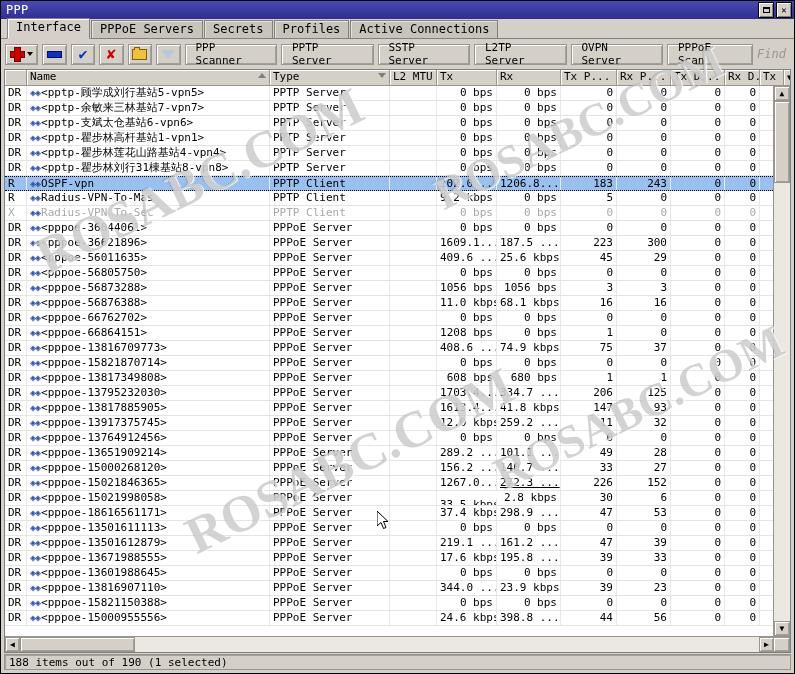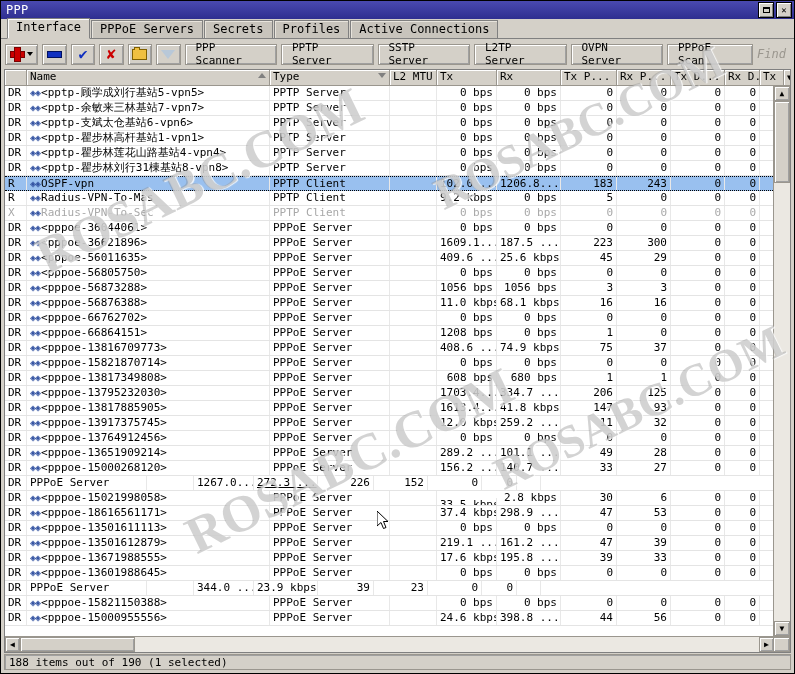--- a/index.html
+++ b/index.html
@@ -533,20 +533,21 @@
             <div class="c num" style="width: 60px; flex: 0 0 60px;">156.2 ...</div>
             <div class="c num" style="width: 64px; flex: 0 0 64px;">140.7 ...</div>
             <div class="c num" style="width: 56px; flex: 0 0 56px;">33</div>
             <div class="c num" style="width: 54px; flex: 0 0 54px;">27</div>
             <div class="c num" style="width: 54px; flex: 0 0 54px;">0</div>
             <div class="c num" style="width: 35px; flex: 0 0 35px;">0</div>
             <div class="c num" style="width: 24px; flex: 0 0 24px;"></div>
           </div>
           <div class="row">
             <div class="c" style="width: 22px; flex: 0 0 22px;">DR</div>
+            <div class="c" style="width: 243px; flex: 0 0 243px;"><span class="arrows">◈◈</span><span>&lt;pppoe-15021846365&gt;</span></div>
             <div class="c" style="width: 120px; flex: 0 0 120px;">PPPoE Server</div>
             <div class="c" style="width: 47px; flex: 0 0 47px;"></div>
             <div class="c num" style="width: 60px; flex: 0 0 60px;">1267.0...</div>
             <div class="c num" style="width: 64px; flex: 0 0 64px; text-decoration: underline;">272.3 ...</div>
             <div class="c num" style="width: 56px; flex: 0 0 56px;">226</div>
             <div class="c num" style="width: 54px; flex: 0 0 54px;">152</div>
             <div class="c num" style="width: 54px; flex: 0 0 54px;">0</div>
             <div class="c num" style="width: 35px; flex: 0 0 35px;">0</div>
             <div class="c num" style="width: 24px; flex: 0 0 24px;"></div>
           </div>
@@ -623,20 +624,21 @@
             <div class="c num" style="width: 60px; flex: 0 0 60px;">0 bps</div>
             <div class="c num" style="width: 64px; flex: 0 0 64px;">0 bps</div>
             <div class="c num" style="width: 56px; flex: 0 0 56px;">0</div>
             <div class="c num" style="width: 54px; flex: 0 0 54px;">0</div>
             <div class="c num" style="width: 54px; flex: 0 0 54px;">0</div>
             <div class="c num" style="width: 35px; flex: 0 0 35px;">0</div>
             <div class="c num" style="width: 24px; flex: 0 0 24px;"></div>
           </div>
           <div class="row">
             <div class="c" style="width: 22px; flex: 0 0 22px;">DR</div>
+            <div class="c" style="width: 243px; flex: 0 0 243px;"><span class="arrows">◈◈</span><span>&lt;pppoe-13816907110&gt;</span></div>
             <div class="c" style="width: 120px; flex: 0 0 120px;">PPPoE Server</div>
             <div class="c" style="width: 47px; flex: 0 0 47px;"></div>
             <div class="c num" style="width: 60px; flex: 0 0 60px;">344.0 ...</div>
             <div class="c num" style="width: 64px; flex: 0 0 64px;">23.9 kbps</div>
             <div class="c num" style="width: 56px; flex: 0 0 56px;">39</div>
             <div class="c num" style="width: 54px; flex: 0 0 54px;">23</div>
             <div class="c num" style="width: 54px; flex: 0 0 54px;">0</div>
             <div class="c num" style="width: 35px; flex: 0 0 35px;">0</div>
             <div class="c num" style="width: 24px; flex: 0 0 24px;"></div>
           </div>

